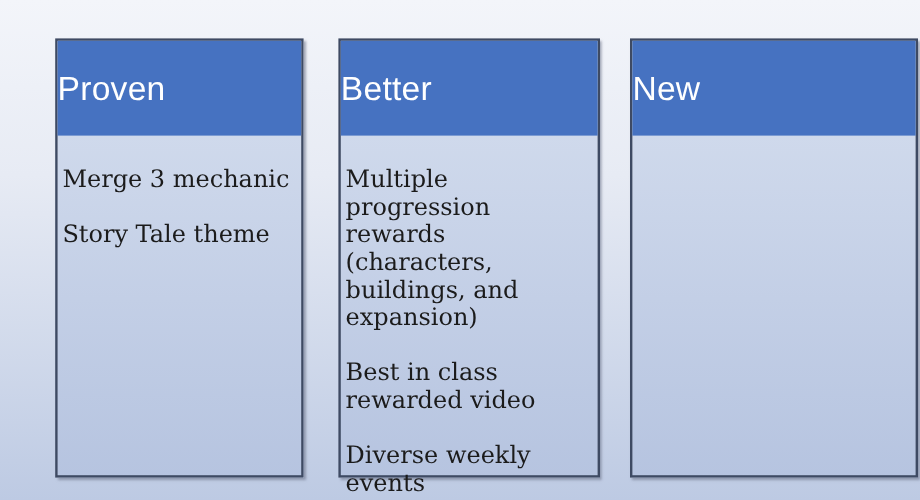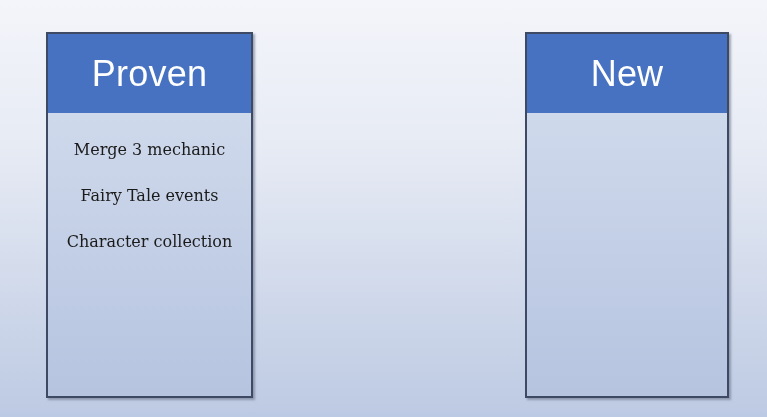--- a/index.html
+++ b/index.html
@@ -28,62 +28,75 @@
     top: 32px;
     height: 366px;
     border: 2px solid var(--card-border);
     box-shadow: 2px 2px 2px rgba(106, 115, 136, 0.6);
     display: flex;
     flex-direction: column;
     background: linear-gradient(180deg, var(--card-body-top) 0%, var(--card-body-bottom) 100%);
   }
   .card-0 { left: 46px;  width: 207px; }
   .card-1 { left: 282px; width: 218px; }
-  .card-2 { left: 525px; width: 204px; }
+  .card-2 { left: 525px; width: 240px; }
   .card-header {
     height: 79px;
     flex: 0 0 79px;
     background: var(--header-bg);
     color: var(--header-text);
     display: flex;
     align-items: center;
-    justify-content: center;
-    font-size: 36px;
+    justify-content: flex-start;
+    font-size: 28px;
     letter-spacing: 0.2px;
   }
   .card-body {
     flex: 1 1 auto;
     padding: 25px 4px 0 4px;
-    text-align: center;
+    text-align: left;
     font-family: "DejaVu Serif", serif;
-    font-size: 16px;
+    font-size: 20px;
     line-height: 23px;
     color: var(--body-text);
   }
   .card-body p {
     white-space: pre-line;
     margin-bottom: 23px;
   }
 </style>
 </head>
 <body>
 
 <div class="slide">
 
   <section class="card card-0">
     <header class="card-header">
       <span>Proven</span>
     </header>
     <div class="card-body">
       <p>Merge 3 mechanic</p>
-      <p>Fairy Tale events</p>
-      <p>Character collection</p>
+      <p>Story Tale theme</p>
     </div>
   </section>
 
+  <section class="card card-1">
+    <header class="card-header">
+      <span>Better</span>
+    </header>
+    <div class="card-body">
+      <p>Multiple progression
+rewards (characters,
+buildings, and
+expansion)</p>
+      <p>Best in class
+rewarded video</p>
+      <p>Diverse weekly events</p>
+    </div>
+  </section>
 
   <section class="card card-2">
     <header class="card-header">
       <span>New</span>
     </header>
   </section>
 
 </div>
 
 </body></html>

